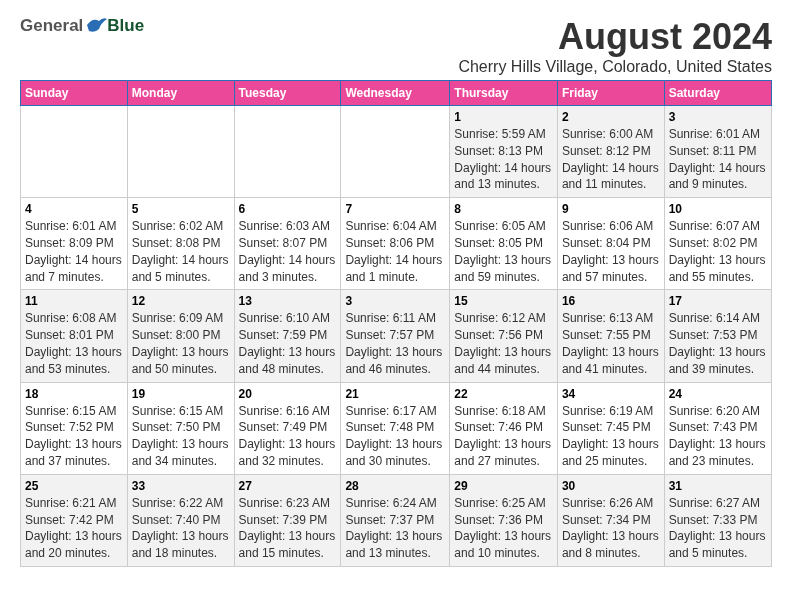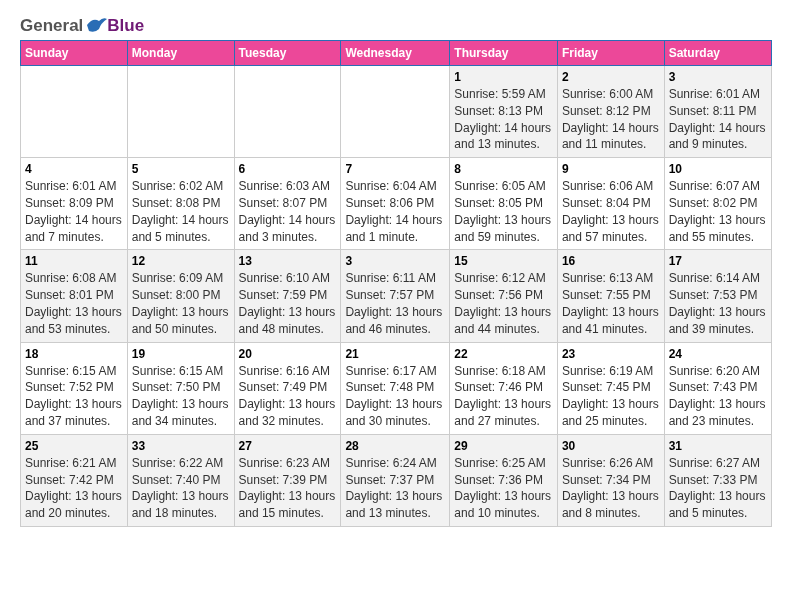--- a/index.html
+++ b/index.html
@@ -82,39 +82,43 @@
       align-items: center;
     }
     .logo-text-general {
       font-size: 17px;
       font-weight: bold;
       color: #555;
     }
     .logo-text-blue {
       font-size: 17px;
       font-weight: bold;
-      color: #701a75;
+      color: #14532d;
     }
     .logo-bird {
       margin-left: 2px;
       margin-top: -4px;
     }
   </style>
 </head>
 <body>
 
 <div class="header-area">
   <div class="logo">
     <div class="logo-wrapper">
       <span class="logo-text-general">General</span>
       <svg class="logo-bird" width="22" height="18" viewBox="0 0 22 18">
         <path d="M2 10 Q8 2 14 6 Q18 2 22 4 Q16 8 14 14 Q10 18 4 16 Z" fill="#2a6db5"></path>
       </svg>
     </div>
     <span class="logo-text-blue">Blue</span>
+  </div>
+  <div class="title-area">
+    <div class="main-title">August 2024</div>
+    <div class="subtitle">Cherry Hills Village, Colorado, United States</div>
   </div>
 </div>
 
 <table>
   <thead>
     <tr>
       <th>Sunday</th>
       <th>Monday</th>
       <th>Tuesday</th>
       <th>Wednesday</th>
@@ -217,21 +221,21 @@
         </td>
         <td>
           <span class="day-number">21</span>
           <div class="day-info">Sunrise: 6:17 AM<br>Sunset: 7:48 PM<br>Daylight: 13 hours and 30 minutes.</div>
         </td>
         <td>
           <span class="day-number">22</span>
           <div class="day-info">Sunrise: 6:18 AM<br>Sunset: 7:46 PM<br>Daylight: 13 hours and 27 minutes.</div>
         </td>
         <td>
-          <span class="day-number">23</span>
+          <span class="day-number">34</span>
           <div class="day-info">Sunrise: 6:19 AM<br>Sunset: 7:45 PM<br>Daylight: 13 hours and 25 minutes.</div>
         </td>
         <td>
           <span class="day-number">24</span>
           <div class="day-info">Sunrise: 6:20 AM<br>Sunset: 7:43 PM<br>Daylight: 13 hours and 23 minutes.</div>
         </td>
       </tr>
       <tr>
         <td>
           <span class="day-number">25</span>

